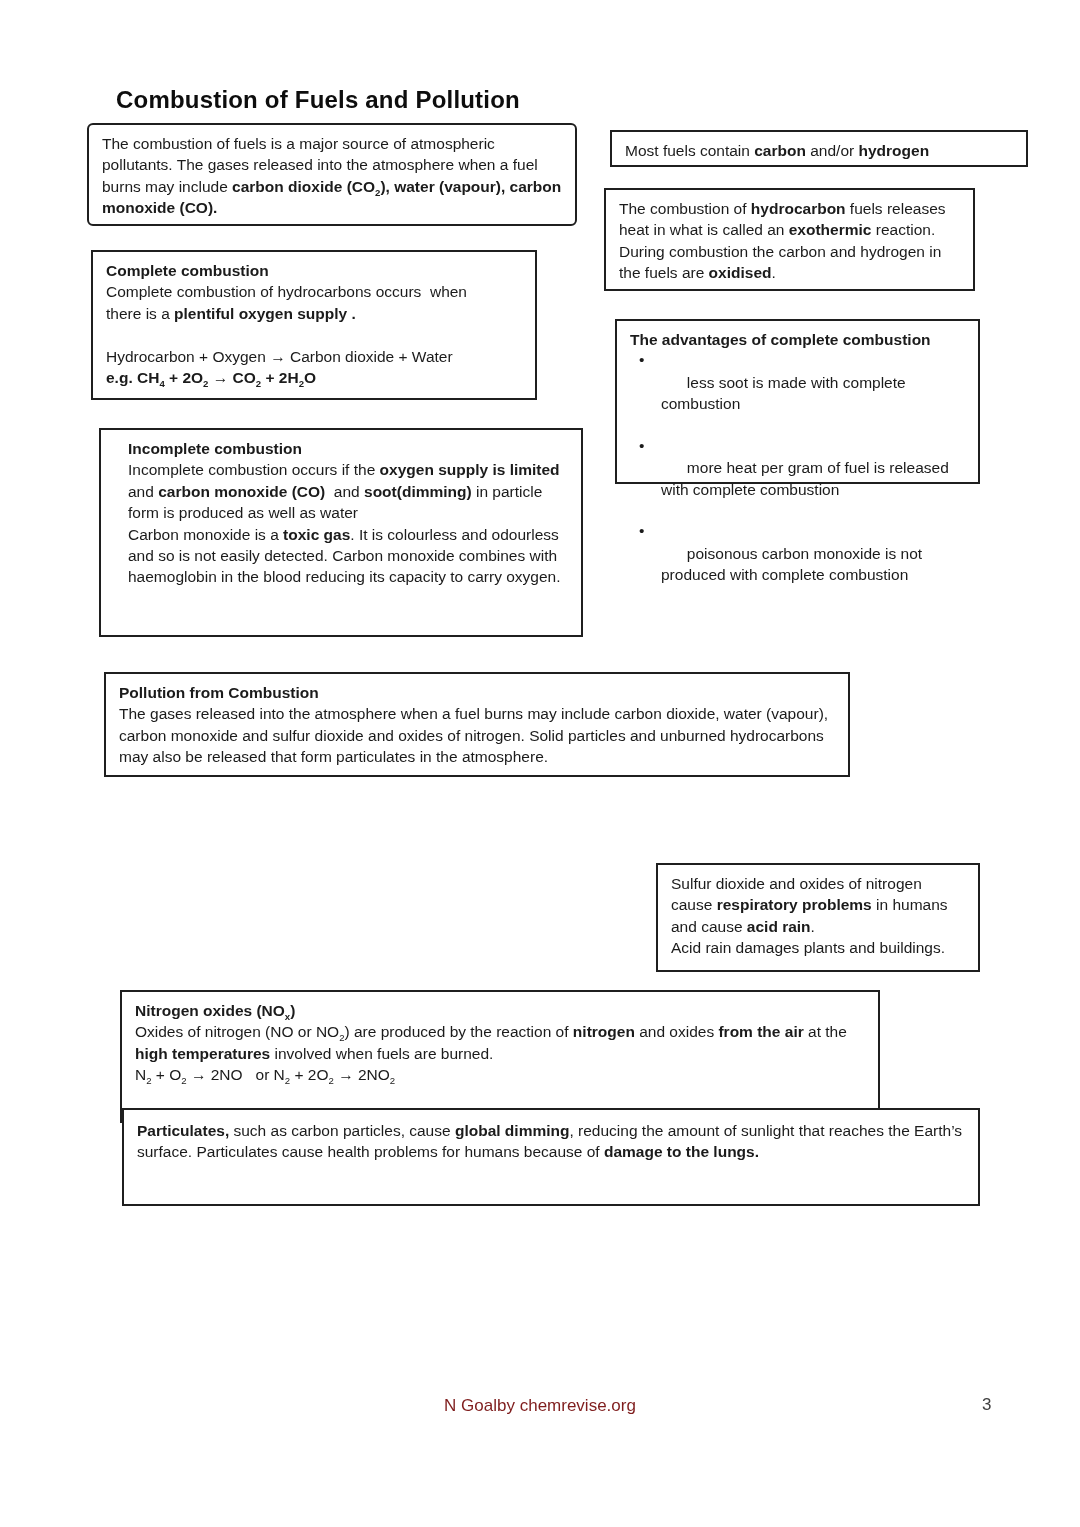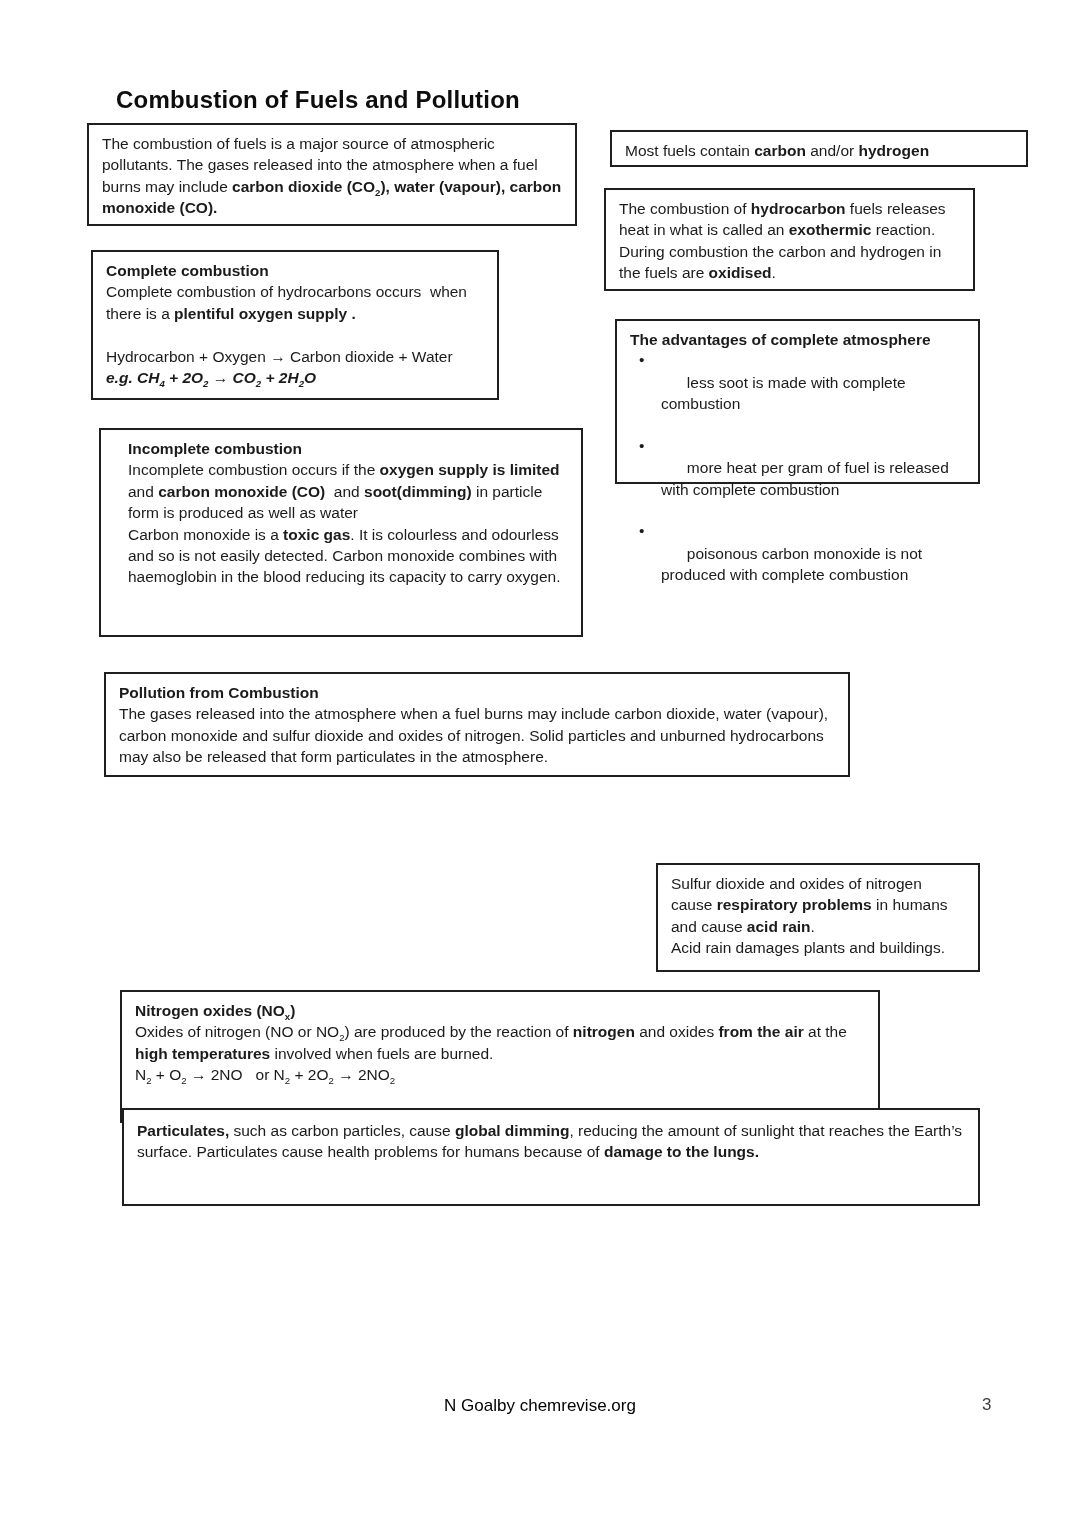--- a/index.html
+++ b/index.html
@@ -22,38 +22,38 @@
     border:2px solid #1f1f1f;
     box-sizing:border-box;
     background:#ffffff;
     padding:8px 13px;
     font-size:15.5px;
     line-height:1.38;
   }
   .bd{white-space:pre-wrap;}
   .hd{font-weight:bold;white-space:pre-wrap;}
   .b{font-weight:bold;}
-  .i{font-style:italic;}
+  .i{}
   sub{font-size:0.62em;line-height:0;}
   .bullet{position:relative;padding-left:31px;white-space:pre-wrap;}
   .bullet .dot{position:absolute;left:9px;top:-1px;}
-  #box-intro{left:87px;top:123px;width:490px;height:103px;}
+  #box-intro{left:87px;top:123px;width:490px;height:103px;border-radius:6px;}
   #box-most-fuels{left:610px;top:130px;width:418px;height:37px;}
   #box-hydro{left:604px;top:188px;width:371px;height:103px;}
-  #box-complete{left:91px;top:250px;width:408px;height:150px;}
+  #box-complete{left:91px;top:250px;width:446px;height:150px;}
   #box-advantages{left:615px;top:319px;width:365px;height:165px;}
   #box-incomplete{left:99px;top:428px;width:484px;height:209px;padding-left:27px;}
   #box-pollution{left:104px;top:672px;width:746px;height:105px;}
   #box-sulfur{left:114px;top:866px;width:489px;height:104px;}
   #box-so2{left:656px;top:863px;width:324px;height:109px;}
   #box-nox{left:120px;top:990px;width:760px;height:133px;}
   #box-part{left:122px;top:1108px;width:858px;height:98px;padding-top:10px;}
   .footer-credit{
     position:absolute;left:0;top:1396px;width:1080px;
-    text-align:center;color:#000000;font-size:17px;
+    text-align:center;color:#7f1d1d;font-size:17px;
   }
   .footer-page{
     position:absolute;left:982px;top:1395px;
     color:#3f3f3f;font-size:17px;
   }
 </style>
 </head>
 <body>
 
 <div class="page">
@@ -75,21 +75,21 @@
   <div class="box" id="box-complete">
     <div class="hd">Complete combustion</div>
     <div class="bd"><span>Complete combustion of hydrocarbons occurs  when
 there is a </span><span class="b">plentiful oxygen supply .</span><span>
 
 Hydrocarbon + Oxygen </span><span class="b">→</span><span> Carbon dioxide + Water
 </span><span class="b i">e.g. CH</span><sub class="b i">4</sub><span class="b i"> + 2O</span><sub class="b i">2</sub><span class="b"> </span><span class="b">→</span><span class="b i"> CO</span><sub class="b i">2</sub><span class="b i"> + 2H</span><sub class="b i">2</sub><span class="b i">O</span></div>
   </div>
 
   <div class="box" id="box-advantages">
-    <div class="hd">The advantages of complete atmosphere</div>
+    <div class="hd">The advantages of complete combustion</div>
     <div class="bullet">
       <span class="dot">•</span><span><span>less soot is made with complete
 combustion</span></span>
     </div>
     <div class="bullet">
       <span class="dot">•</span><span><span>more heat per gram of fuel is released
 with complete combustion</span></span>
     </div>
     <div class="bullet">
       <span class="dot">•</span><span><span>poisonous carbon monoxide is not

